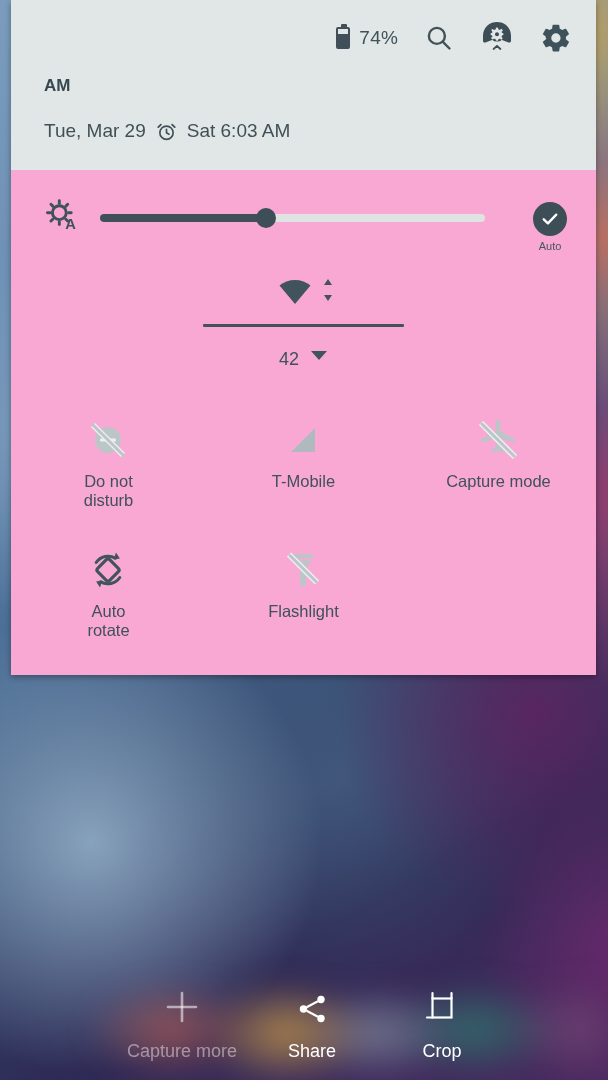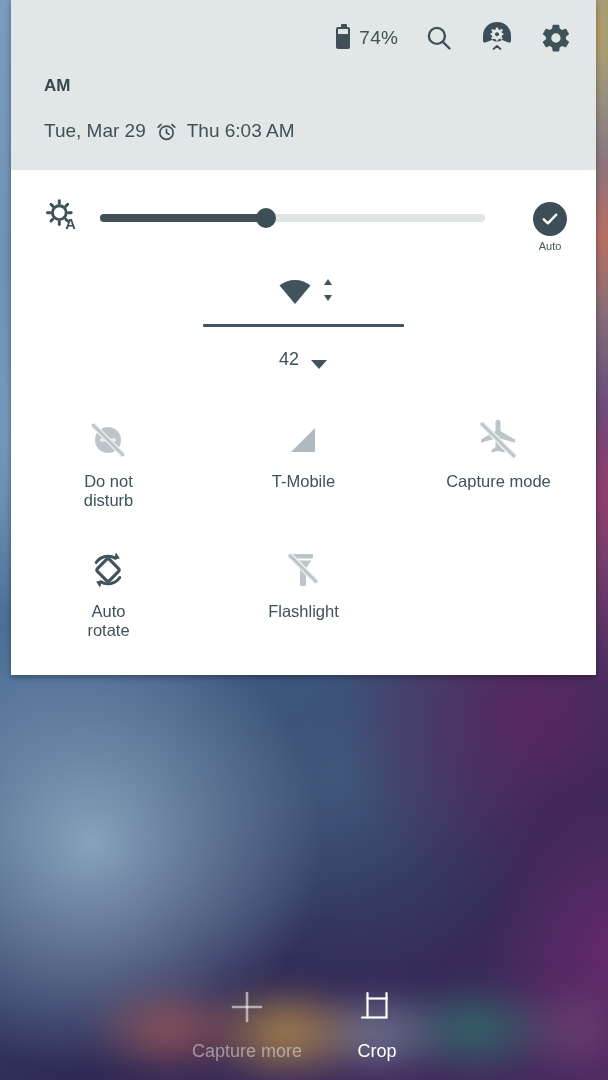--- a/index.html
+++ b/index.html
@@ -32,21 +32,21 @@
       radial-gradient(ellipse 110px 70px at 62% 74%, rgba(150,168,180,0.6) 0%, rgba(150,168,180,0) 70%),
       radial-gradient(ellipse 120px 70px at 78% 72%, rgba(46,128,110,0.75) 0%, rgba(46,128,110,0) 70%),
       radial-gradient(ellipse 110px 70px at 95% 72%, rgba(120,80,120,0.6) 0%, rgba(120,80,120,0) 70%);
     filter:blur(14px);
   }
 
   
   #qs-panel {
     position:absolute;
     left:11px; top:0; width:585px; height:675px;
-    background:#ffffff;
+    background:#f9a8d4;
     box-shadow:0 2px 6px rgba(0,0,0,0.35);
   }
   #qs-header {
     height:170px;
     background:#e1e6e6;
     position:relative;
   }
 
   
   #status-row {
@@ -107,21 +107,21 @@
   }
   .conn-tile { flex:1; position:relative; cursor:pointer; }
   .conn-ico-wrap {
     height:56px; display:flex; align-items:center; justify-content:center; gap:5px;
   }
   .conn-divider {
     width:201px; height:3px; background:#41535c;
     margin:6px auto 0; border-radius:1px;
   }
   .conn-label-row {
-    margin-top:22px; display:flex; align-items:flex-end; justify-content:center; gap:11px;
+    margin-top:22px; display:flex; align-items:flex-start; justify-content:center; gap:11px;
   }
   .conn-label { font-size:18px; color:#3f5159; }
 
   
   #tile-grid {
     position:absolute; left:0; top:412px; width:585px;
     display:flex; flex-wrap:wrap;
   }
   .tile {
     width:33.333%; height:130px;
@@ -211,21 +211,21 @@
       <div id="date-line">
         <span class="date-txt">Tue, Mar 29</span>
         <span style="line-height:0;">
           <svg width="21" height="21" viewBox="0 0 24 24">
             <circle cx="12" cy="13.4" r="7.6" fill="none" stroke="#415058" stroke-width="1.9"></circle>
             <path d="M12 9.4 L12 13.4 L14.8 15.1" fill="none" stroke="#415058" stroke-width="1.9" stroke-linecap="round"></path>
             <path d="M5.6 4.2 L2.6 7.0" stroke="#415058" stroke-width="2.1" stroke-linecap="round"></path>
             <path d="M18.4 4.2 L21.4 7.0" stroke="#415058" stroke-width="2.1" stroke-linecap="round"></path>
           </svg>
         </span>
-        <span class="date-txt">Thu 6:03 AM</span>
+        <span class="date-txt">Sat 6:03 AM</span>
       </div>
     </div>
   </div>
 
   <div id="brightness-row">
     <span id="brightness-icon">
       <svg width="40" height="40" viewBox="0 0 30 30">
         <circle cx="13" cy="12.5" r="5.2" fill="none" stroke="#3f5159" stroke-width="2.2"></circle>
         <g stroke="#3f5159" stroke-width="2.2" stroke-linecap="round">
           <line x1="13" y1="3.6" x2="13" y2="5.6"></line>
@@ -360,20 +360,32 @@
   <div class="shot-act disabled">
     <span style="line-height:0;">
       <svg width="40" height="40" viewBox="0 0 40 40">
         <line x1="20" y1="6" x2="20" y2="34" stroke="rgba(255,255,255,0.55)" stroke-width="2.6" stroke-linecap="round"></line>
         <line x1="6" y1="20" x2="34" y2="20" stroke="rgba(255,255,255,0.55)" stroke-width="2.6" stroke-linecap="round"></line>
       </svg>
     </span>
     <span class="shot-lbl">Capture more</span>
   </div>
 
+  <div class="shot-act">
+    <span style="line-height:0;">
+      <svg width="36" height="36" viewBox="0 0 36 36">
+        <circle cx="27" cy="8.5" r="3.7" fill="#ffffff"></circle>
+        <circle cx="27" cy="27.5" r="3.7" fill="#ffffff"></circle>
+        <circle cx="9.5" cy="18" r="3.7" fill="#ffffff"></circle>
+        <line x1="12.6" y1="16.2" x2="23.9" y2="10.2" stroke="#ffffff" stroke-width="2.1"></line>
+        <line x1="12.6" y1="19.8" x2="23.9" y2="25.8" stroke="#ffffff" stroke-width="2.1"></line>
+      </svg>
+    </span>
+    <span class="shot-lbl">Share</span>
+  </div>
 
   <div class="shot-act">
     <span style="line-height:0;">
       <svg width="38" height="38" viewBox="0 0 38 38">
         <rect x="9.5" y="9.5" width="19" height="19" fill="none" stroke="#ffffff" stroke-width="2.2"></rect>
         <line x1="9.5" y1="4" x2="9.5" y2="9.5" stroke="#ffffff" stroke-width="2.2" stroke-linecap="round"></line>
         <line x1="28.5" y1="4" x2="28.5" y2="9.5" stroke="#ffffff" stroke-width="2.2" stroke-linecap="round"></line>
         <line x1="4" y1="28.5" x2="9.5" y2="28.5" stroke="#ffffff" stroke-width="2.2" stroke-linecap="round"></line>
       </svg>
     </span>

